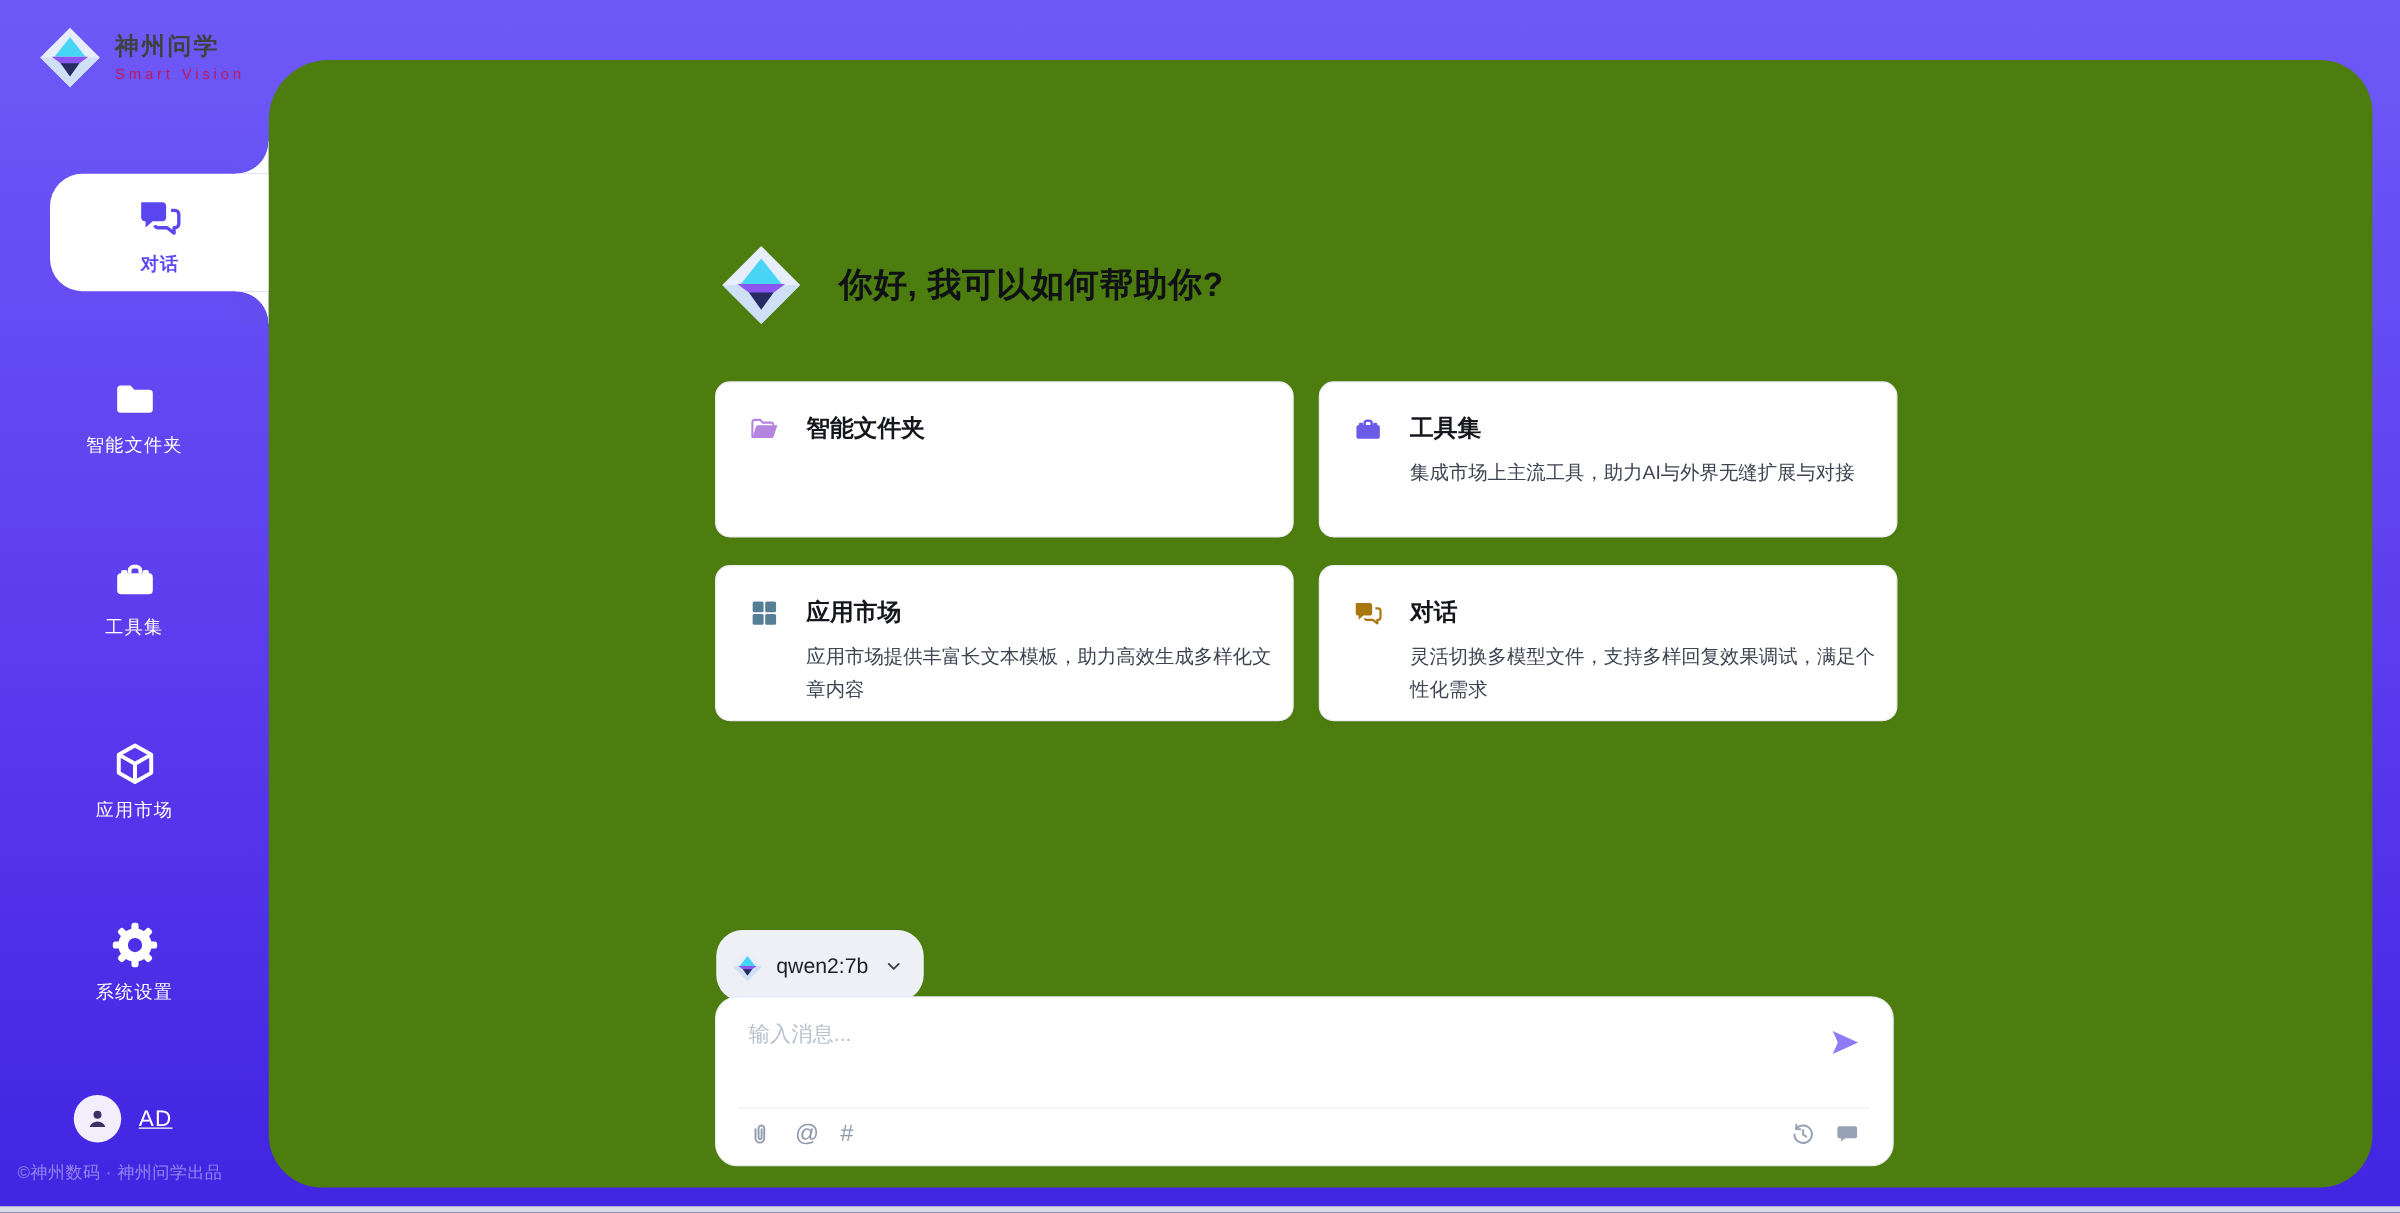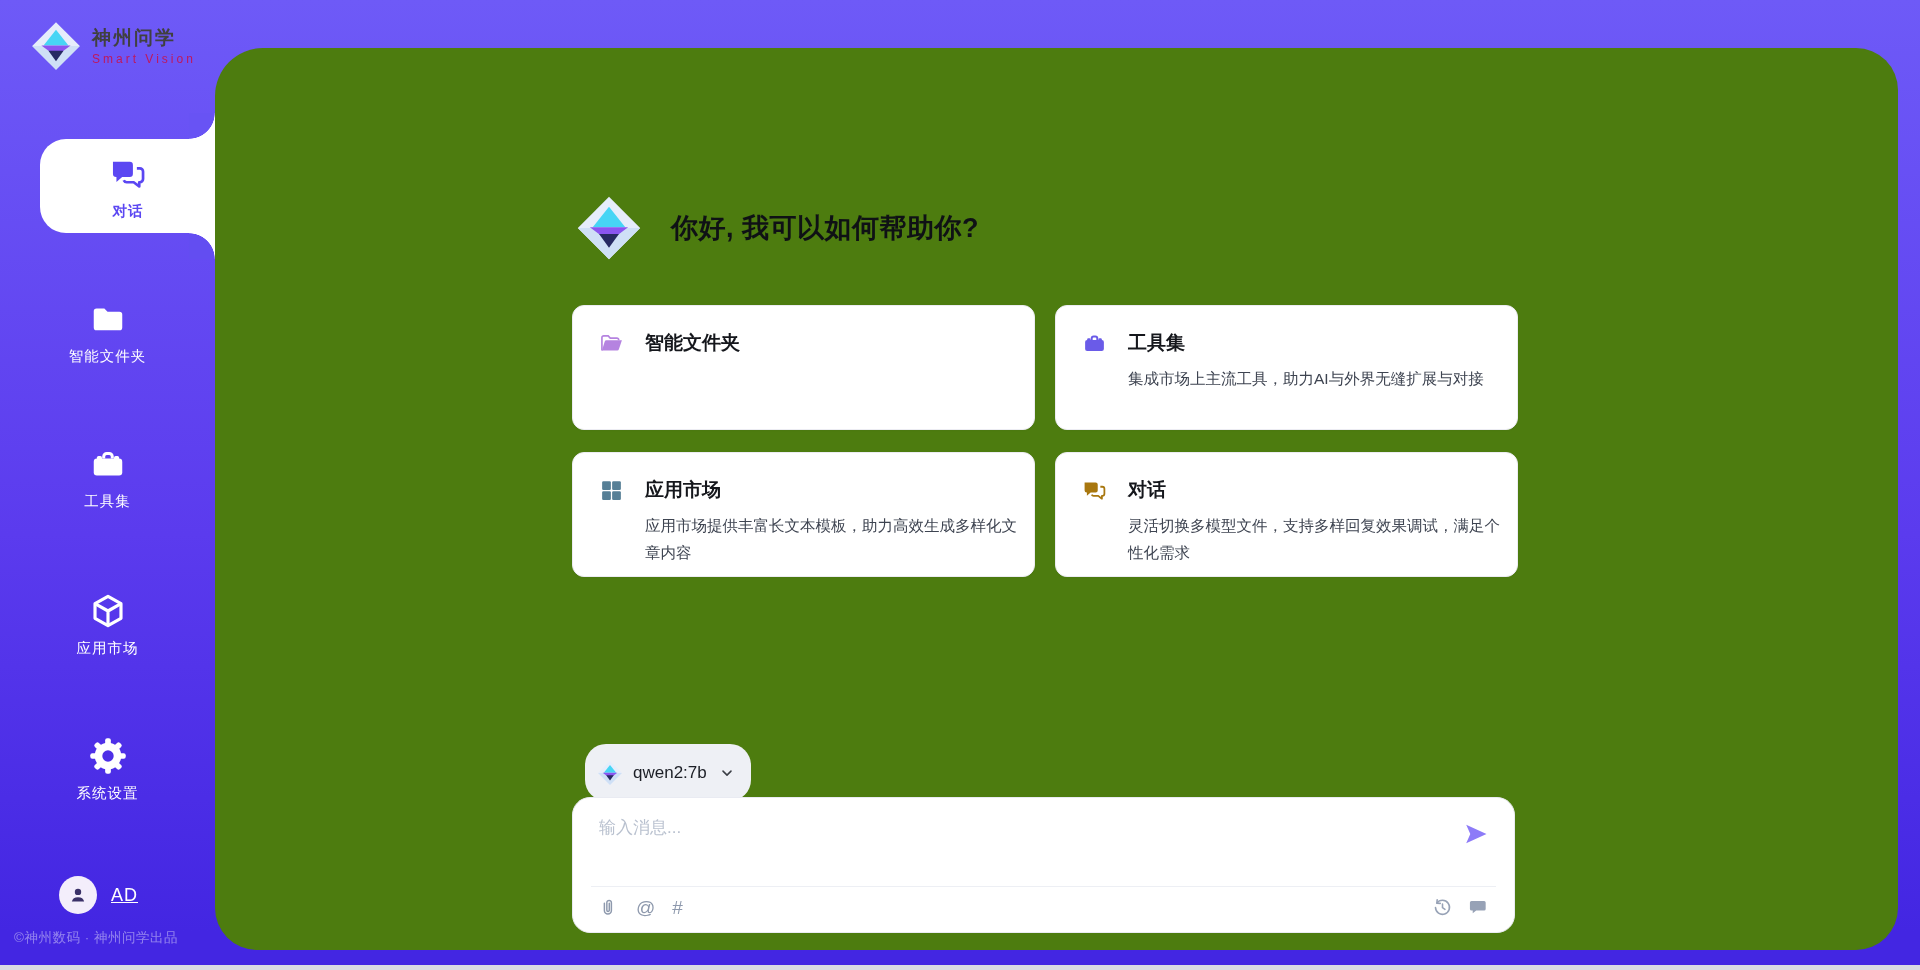--- a/index.html
+++ b/index.html
@@ -67,21 +67,21 @@
     box-shadow:0 1px 2px rgba(40,40,80,.03);
   }
   .card-icon { width:25px; height:25px; flex:0 0 25px; margin-top:1px; }
   .ci-folder { color:#b583e0; } .ci-toolbox { color:#6a5be8; }
   .ci-blocks { color:#567f96; } .ci-chat   { color:#a8770f; }
   .card-title { font-size:19px; font-weight:700; color:#15171c; margin-bottom:9px; }
   .card-desc  { font-size:15.5px; color:#3e4451; line-height:27px; width:372px; }
 
   
   .model-pill {
-    position:absolute; left:370px; top:696px; height:57px;
+    position:absolute; left:358px; top:696px; height:57px;
     background:#eef0f5; border-radius:21px; display:flex; align-items:center;
     gap:10px; padding:0 16px 0 12px; cursor:pointer;
   }
   .pill-gem { width:26px; height:26px; }
   .pill-label { font-size:17px; color:#1c1f26; }
   .pill-chevron { width:16px; height:16px; color:#3c3f46; margin-left:2px; }
 
   .composer {
     position:absolute; left:357px; top:749px; width:943px; height:136px;
     background:#fff; border:1.5px solid #e9ebf2; border-radius:18px;

